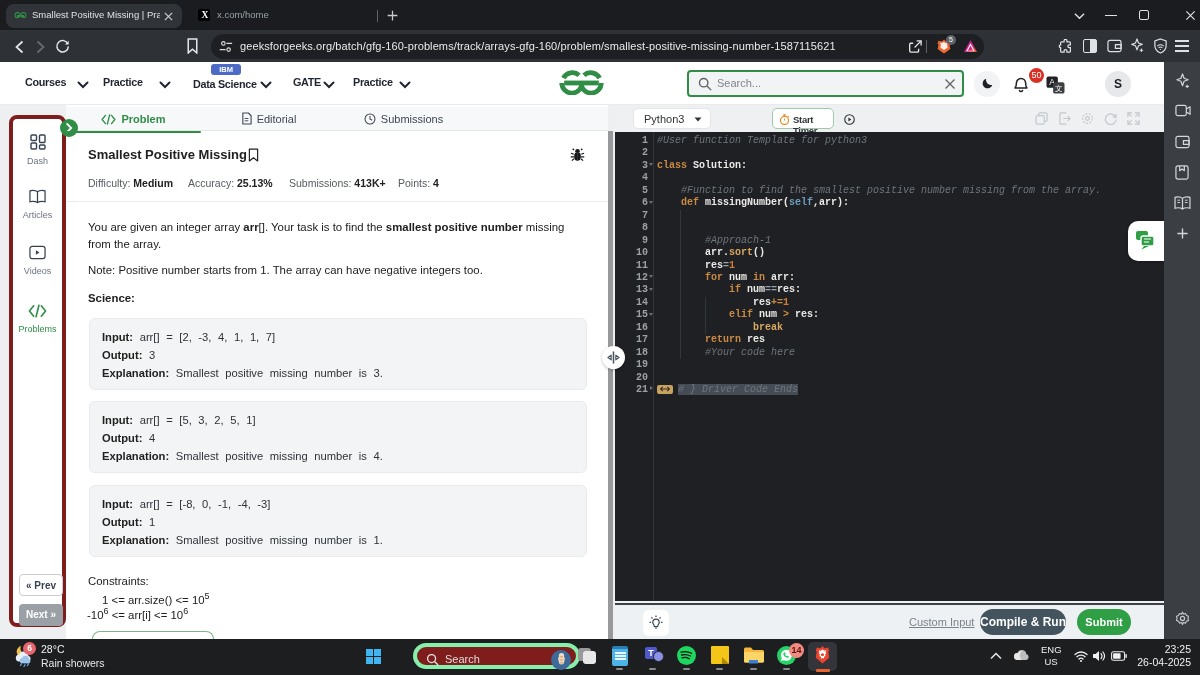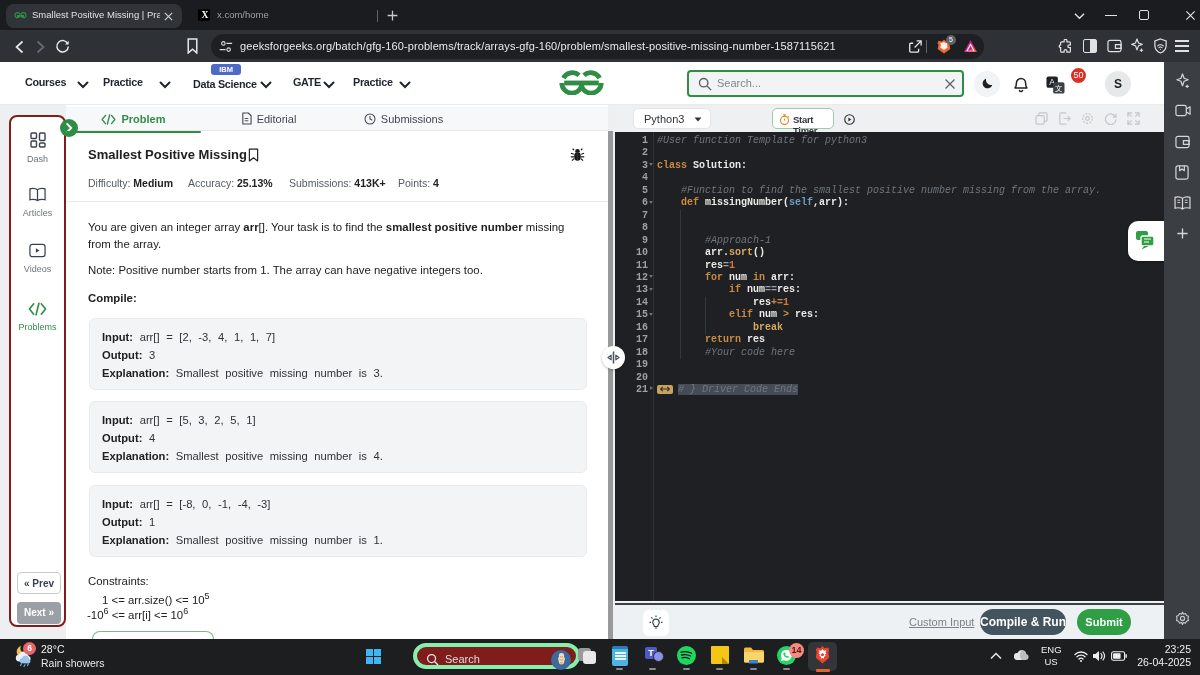--- a/index.html
+++ b/index.html
@@ -17,21 +17,21 @@
 #urlfield { left:211px; top:4px; width:773px; height:25px; background:#1d1f23; border-radius:13px; }
 
 
 #gfgnav { left:0; top:62px; width:1164px; height:43px; background:#ffffff; border-bottom:1px solid #e9ebed; }
 .navitem { font-size:10.8px; letter-spacing:-0.3px; font-weight:bold; color:#1f2430; }
 
 
 #pagebody { left:0; top:105px; width:1164px; height:535px; background:#edeff1; }
 
 
-#sidecard { left:9px; top:10px; width:57px; height:512px; background:#fff; border:2px solid #7f1d1d; border-radius:8px; }
+#sidecard { left:9px; top:10px; width:57px; height:512px; background:#fff; border:4px solid #7f1d1d; border-radius:8px; }
 .sideitem { width:100%; text-align:center; position:absolute; }
 .sidelabel { font-size:9px; color:#6b7280; display:block; margin-top:2px; }
 
 
 #probpanel { left:66px; top:0px; width:542px; height:535px; background:#fff; }
 #tabrow { left:0; top:2px; width:542px; height:24px; background:#f7f8fa; border-bottom:1px solid #e5e7ea; }
 .ptab { position:absolute; top:0; width:135px; height:24px; text-align:center; font-size:11px; color:#3f4652; line-height:24px; }
 
 .exbox { width:498px; height:72px; background:#f3f4f5; border:1px solid #e9eaeb; border-radius:6px; padding:9px 12px; }
 .exline { font-size:11.2px; color:#2f3337; line-height:18px; word-spacing:3.5px; }
@@ -201,21 +201,21 @@
         </svg>
     </div>
     <div class="abs" style="left:974px;top:9px;width:26px;height:26px;background:#f1f3f4;border-radius:50%"></div>
     <svg class="abs" style="left:981px;top:15px" width="13" height="13" viewBox="0 0 16 16">
         <path d="M13.8 9.7A6.3 6.3 0 0 1 6.3 2.2a6 6 0 1 0 7.5 7.5z" fill="#202124"></path>
       </svg>
 
     <svg class="abs" style="left:1013px;top:15px" width="16" height="17" viewBox="0 0 16 17">
         <path d="M8 1.5a4.6 4.6 0 0 0-4.6 4.6c0 3.5-1.3 4.8-1.3 4.8h11.8s-1.3-1.3-1.3-4.8A4.6 4.6 0 0 0 8 1.5zM6.5 13.5a1.6 1.6 0 0 0 3 0" stroke="#202124" stroke-width="1.5" fill="none" stroke-linecap="round" stroke-linejoin="round"></path>
       </svg>
-    <div class="abs" style="left:1069px;top:4px;width:19px;height:19px;background:#d93025;border-radius:50%;border:2px solid #fff;color:#fff;font-size:9px;font-weight:normal;text-align:center;line-height:15px">50</div>
+    <div class="abs" style="left:1027px;top:4px;width:19px;height:19px;background:#d93025;border-radius:50%;border:2px solid #fff;color:#fff;font-size:9px;font-weight:normal;text-align:center;line-height:15px">50</div>
 
     <svg class="abs" style="left:1046px;top:14px" width="19" height="18" viewBox="0 0 20 19">
         <rect x="0.5" y="0.5" width="12" height="12" rx="2" fill="#202124"></rect>
         <text x="6.5" y="10" font-size="9" fill="#fff" text-anchor="middle" font-family="Liberation Sans">A</text>
         <rect x="7.5" y="6.5" width="12" height="12" rx="2" fill="#3c4043"></rect>
         <text x="13.5" y="16" font-size="8" fill="#fff" text-anchor="middle" font-family="Liberation Sans">文</text>
       </svg>
     <div class="abs" style="left:1105px;top:9px;width:26px;height:26px;background:#e6e8ea;border-radius:50%;color:#202124;font-size:12px;font-weight:bold;text-align:center;line-height:26px">S</div>
   </div>
   <div class="abs" id="pagebody">
@@ -285,21 +285,21 @@
             <path d="M4 6.8L1 5.6M12 6.8L15 5.6M4.2 9.5H0.8M11.8 9.5h3.4M4.3 11.5L2 13.6M11.7 11.5L14 13.6" stroke="#16181a" stroke-width="1.2"></path>
             <path d="M8 5v8" stroke="#3a3d41" stroke-width="0.8"></path>
           </svg>
         <div class="abs" style="left:22px;top:46px;font-size:10.5px;color:#545b63">Difficulty: <b style="color:#212121">Medium</b></div>
         <div class="abs" style="left:122px;top:46px;font-size:10.5px;color:#545b63">Accuracy: <b style="color:#212121">25.13%</b></div>
         <div class="abs" style="left:223px;top:46px;font-size:10.5px;color:#545b63">Submissions: <b style="color:#212121">413K+</b></div>
         <div class="abs" style="left:332px;top:46px;font-size:10.5px;color:#545b63">Points: <b style="color:#212121">4</b></div>
         <div class="abs" style="left:0;top:70px;width:542px;height:1px;background:#e8eaed"></div>
         <div class="abs" style="left:22px;top:88px;width:490px;font-size:11.4px;color:#212121;line-height:17px">You are given an integer array <b>arr</b>[]. Your task is to find the <b>smallest positive number</b> missing from the array.</div>
         <div class="abs" style="left:22px;top:133px;font-size:11.4px;color:#212121">Note: Positive number starts from 1. The array can have negative integers too.</div>
-        <div class="abs" style="left:22px;top:161px;font-size:11.4px;font-weight:bold;color:#212121">Compile:</div>
+        <div class="abs" style="left:22px;top:161px;font-size:11.4px;font-weight:bold;color:#212121">Science:</div>
         <div class="abs exbox" style="left:23px;top:187px">
           <div class="exline"><b>Input:</b> arr[] = [2, -3, 4, 1, 1, 7]</div>
           <div class="exline"><b>Output:</b> 3</div>
           <div class="exline"><b>Explanation:</b> Smallest positive missing number is 3.</div>
         </div>
         <div class="abs exbox" style="left:23px;top:270px">
           <div class="exline"><b>Input:</b> arr[] = [5, 3, 2, 5, 1]</div>
           <div class="exline"><b>Output:</b> 4</div>
           <div class="exline"><b>Explanation:</b> Smallest positive missing number is 4.</div>
         </div>

